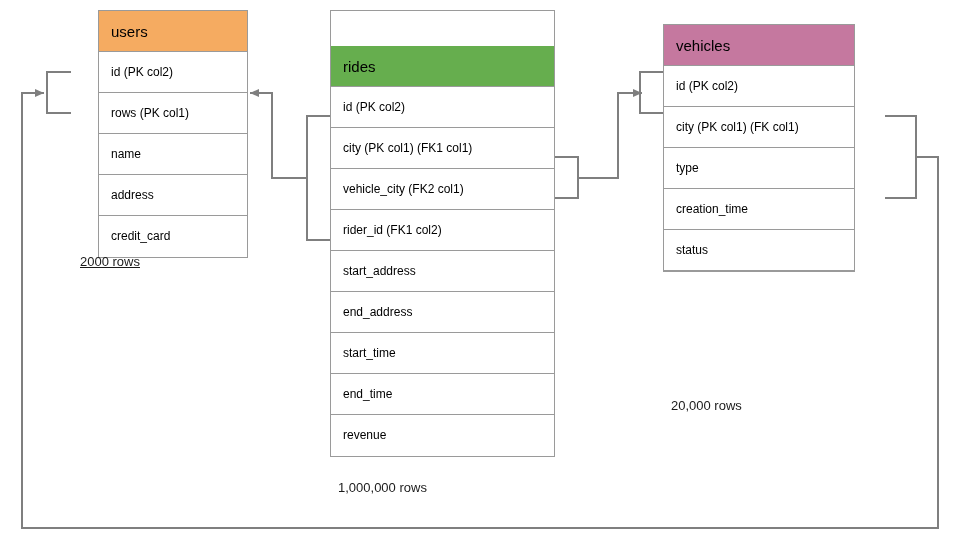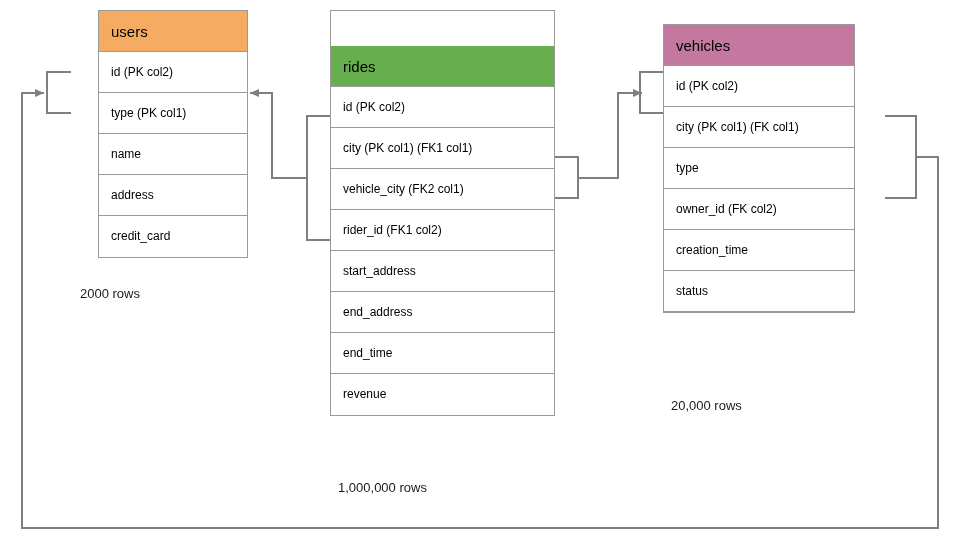--- a/index.html
+++ b/index.html
@@ -94,44 +94,44 @@
 
       <path d="M886,116 L916,116 L916,198 L886,198"></path>
 
       <path d="M916,157 L938,157 L938,528 L22,528 L22,93 L43,93" marker-end="url(#arrowhead)"></path>
     </g>
   </svg>
 
   <div class="entity" style="left: 70px; top: 10px; width: 150px; margin-left: 28px;">
     <div class="entity-header" style="background: rgb(245, 171, 97);">users</div>
     <div class="entity-field">id (PK col2)</div>
-    <div class="entity-field">type (PK col1)</div>
+    <div class="entity-field">rows (PK col1)</div>
     <div class="entity-field">name</div>
     <div class="entity-field">address</div>
     <div class="entity-field last">credit_card</div>
   </div>
-  <div class="rowcount" style="left:80px; top:286px;">2000 rows</div>
+  <div class="rowcount" style="left:80px; top:254px;text-decoration:underline;">2000 rows</div>
 
   <div class="entity" style="left: 330px; top: 10px; width: 225px;">
     <div class="entity-header" style="background: rgb(102, 174, 78); margin-top: 35px;">rides</div>
     <div class="entity-field">id (PK col2)</div>
     <div class="entity-field">city (PK col1) (FK1 col1)</div>
     <div class="entity-field">vehicle_city (FK2 col1)</div>
     <div class="entity-field">rider_id (FK1 col2)</div>
     <div class="entity-field">start_address</div>
     <div class="entity-field">end_address</div>
+    <div class="entity-field">start_time</div>
     <div class="entity-field">end_time</div>
     <div class="entity-field last">revenue</div>
   </div>
   <div class="rowcount" style="left:338px; top:480px;">1,000,000 rows</div>
 
   <div class="entity" style="left: 663px; top: 24px; width: 192px;">
     <div class="entity-header" style="background: rgb(197, 120, 159);">vehicles</div>
     <div class="entity-field">id (PK col2)</div>
     <div class="entity-field">city (PK col1) (FK col1)</div>
     <div class="entity-field">type</div>
-    <div class="entity-field">owner_id (FK col2)</div>
     <div class="entity-field">creation_time</div>
     <div class="entity-field">status</div>
   </div>
   <div class="rowcount" style="left:671px; top:354px;margin-top:44px;">20,000 rows</div>
 
 </div>
 
 </body></html>

